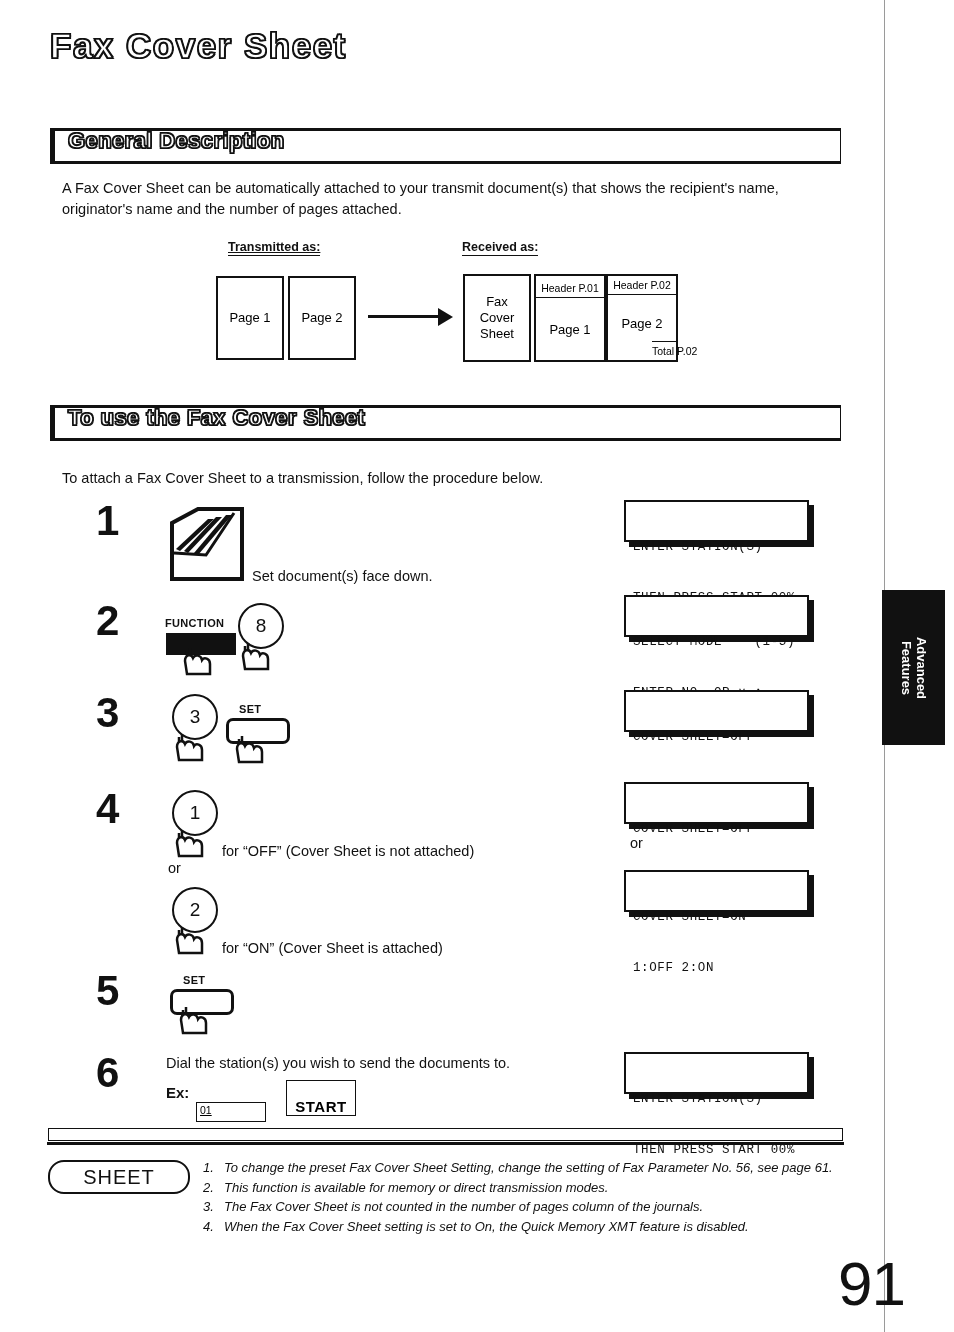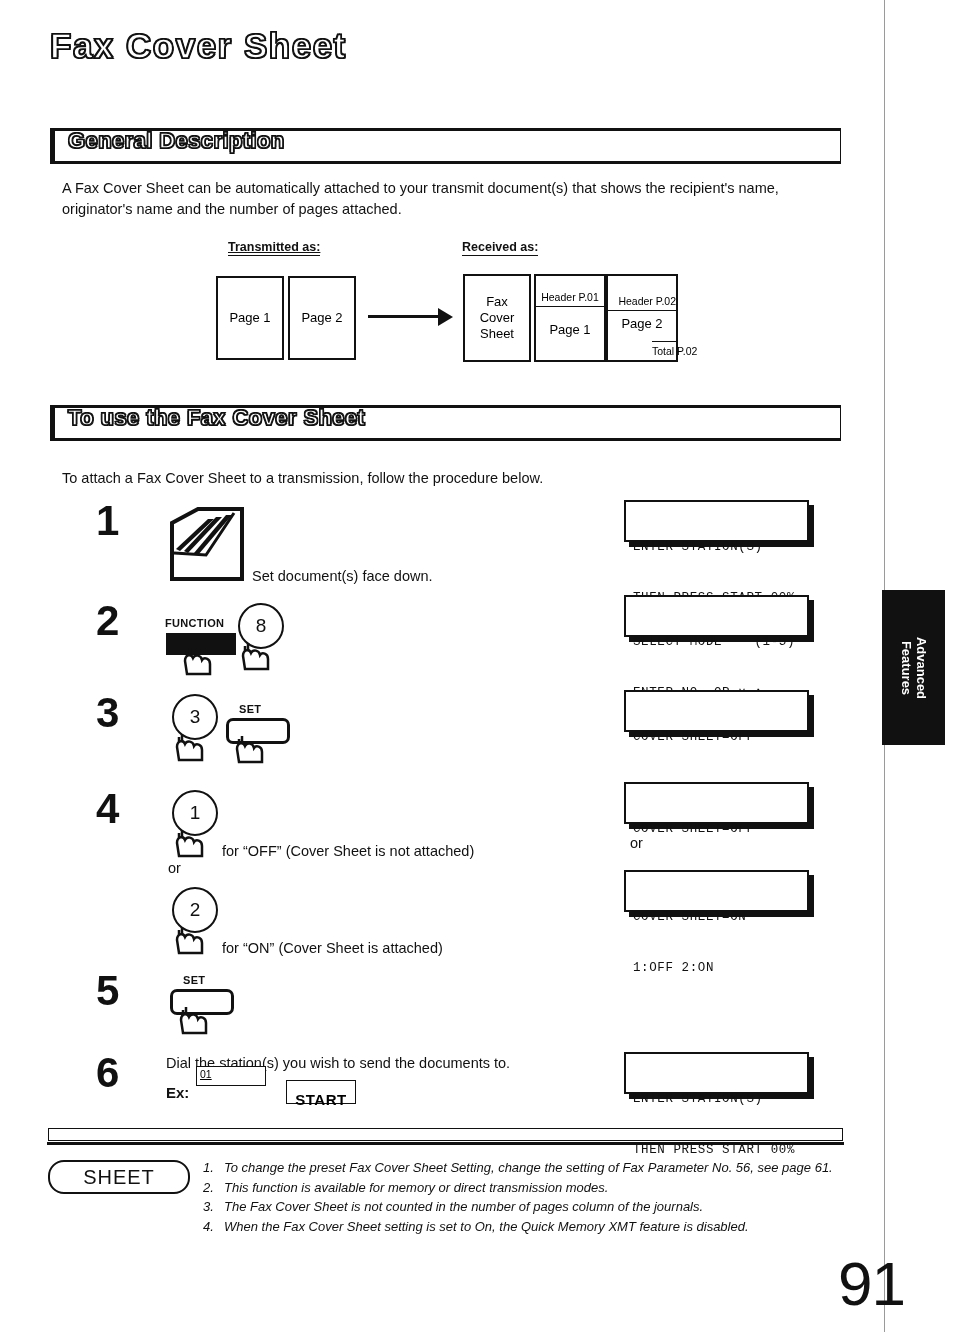--- a/index.html
+++ b/index.html
@@ -211,21 +211,21 @@
     box-sizing: border-box;
   }
   .start-btn {
     position: absolute;
     border: 1.5px solid #111;
     background: #fff;
     font-size: 15px;
     font-weight: bold;
     letter-spacing: 0.5px;
     text-align: center;
-    padding: 10px 6px;
+    padding: 17px 6px;
     box-sizing: border-box;
   }
 
   
   .bottom-rule {
     position: absolute;
     left: 48px;
     top: 1128px;
     width: 793px;
     height: 11px;
@@ -345,26 +345,26 @@
     <div class="arrow-line" style="left:368px; top:315px; width:72px;"></div>
     <div class="arrow-head" style="left:438px; top:308px;"></div>
 
     <div class="page-box" style="left:463px; top:274px; width:64px; height:84px;">
       <span style="white-space:pre-line;">Fax
 Cover
 Sheet</span>
     </div>
 
     <div class="page-box" style="left:534px; top:274px; width:68px; height:84px; align-items:flex-start;">
-      <div class="hdr-strip" style="top:12px;">Header P.01</div>
+      <div class="hdr-strip" style="top:3px;">Header P.01</div>
       <span style="position:absolute; top:46px; left:0; right:0; text-align:center;">Page 1</span>
     </div>
 
     <div class="page-box" style="left:606px; top:274px; width:68px; height:84px; align-items:flex-start;">
-      <div class="hdr-strip" style="top:16px;text-align:right;">Header P.02</div>
+      <div class="hdr-strip" style="top:0;">Header P.02</div>
       <span style="position:absolute; top:40px; left:0; right:0; text-align:center;">Page 2</span>
       <div class="hdr-strip bottom" style="bottom:0;margin-left:44px;">Total P.02</div>
     </div>
   </div>
 
   <div class="section-bar" style="top:405px;">
     <span class="edge-l"></span>
     <span class="sec-title">To use the Fax Cover Sheet</span>
   </div>
 
@@ -488,21 +488,21 @@
       <path d="M9 3 L9 14 M6 6 L6 16" stroke="#111" stroke-width="2.5" fill="none"></path>
       <path d="M4 16 C4 10 10 8 12 13 C14 9 20 10 21 15 C23 12 29 13 29 19 L29 29 L6 29 Z" fill="#fff" stroke="#111" stroke-width="2.5"></path>
     </svg>
   </div>
 
   <div class="step-num" style="left:96px; top:1052px;">6</div>
 
   <div class="body-text" style="left:166px; top:1053px; width:460px;">Dial the station(s) you wish to send the documents to.</div>
 
   <div class="ex-label" style="left:166px; top:1084px;">Ex:</div>
-  <div class="ex-box" style="left:196px; top:1066px; width:70px; height:20px;text-decoration:underline;">01</div>
+  <div class="ex-box" style="left:196px; top:1102px; width:70px; height:20px;text-decoration:underline;">01</div>
   <div class="start-btn" style="left:286px; top:1080px; width:70px; height:24px;">START</div>
 
   <div class="lcd" style="left:624px; top:1052px;">
     <div>ENTER STATION(S)</div>
     <div>THEN PRESS START 00%</div>
   </div>
 
   <div class="bottom-rule"></div>
 
   <div class="note-badge">SHEET</div>

